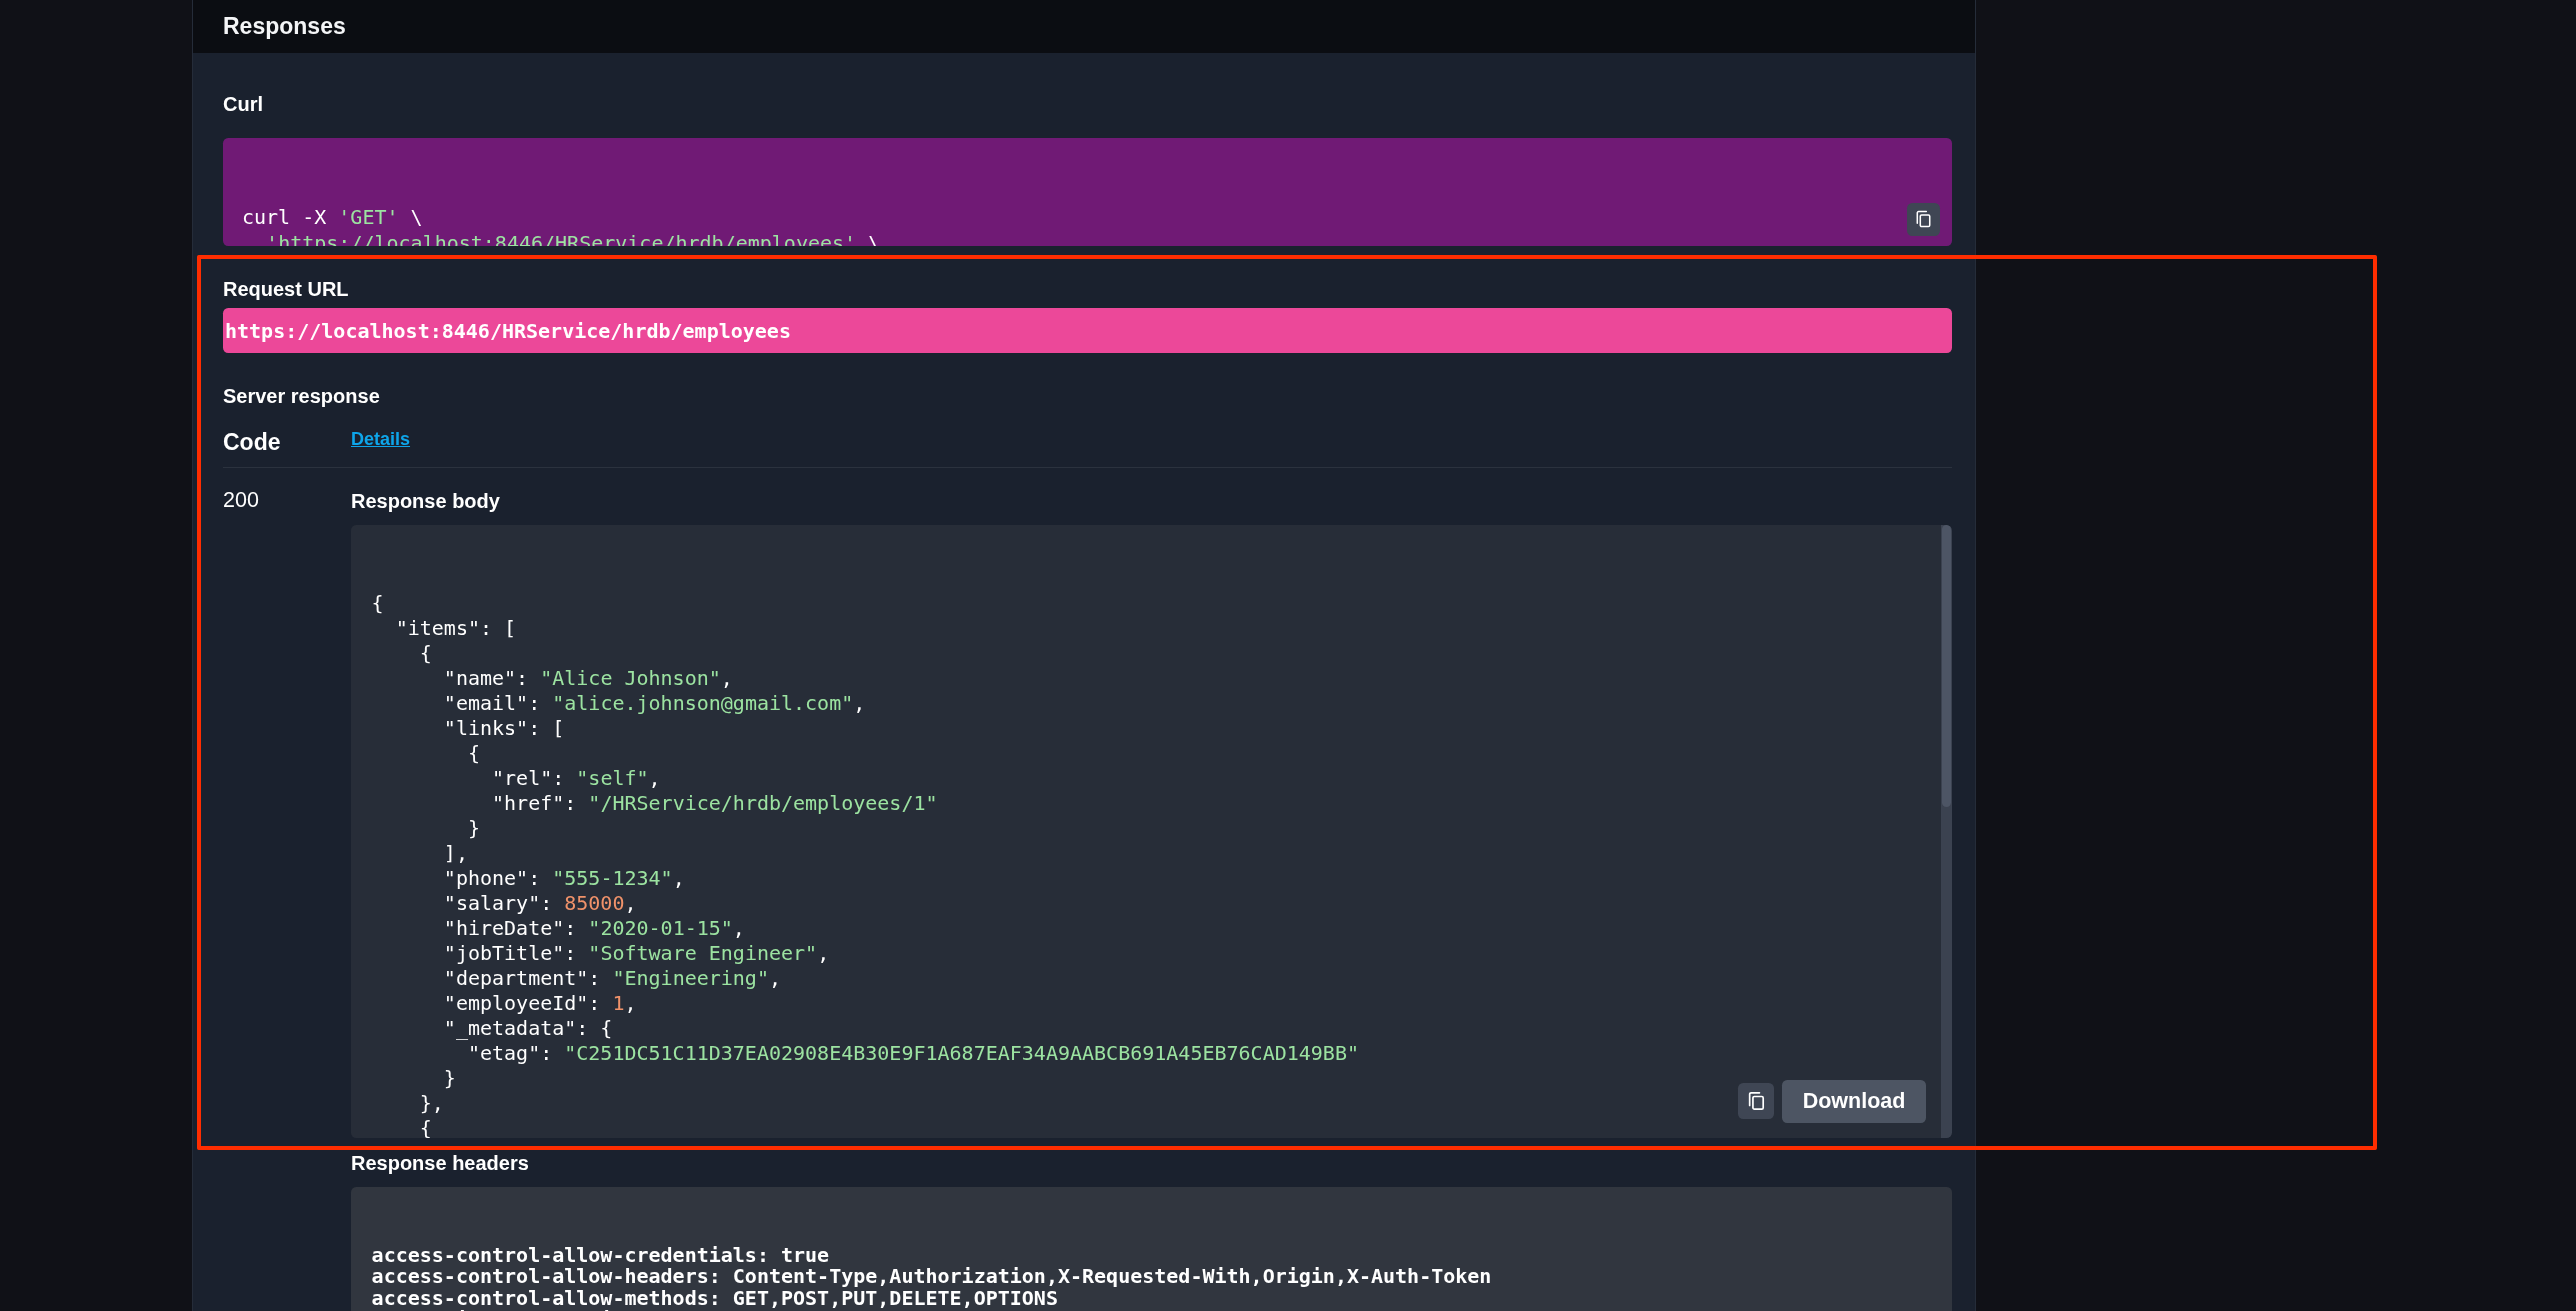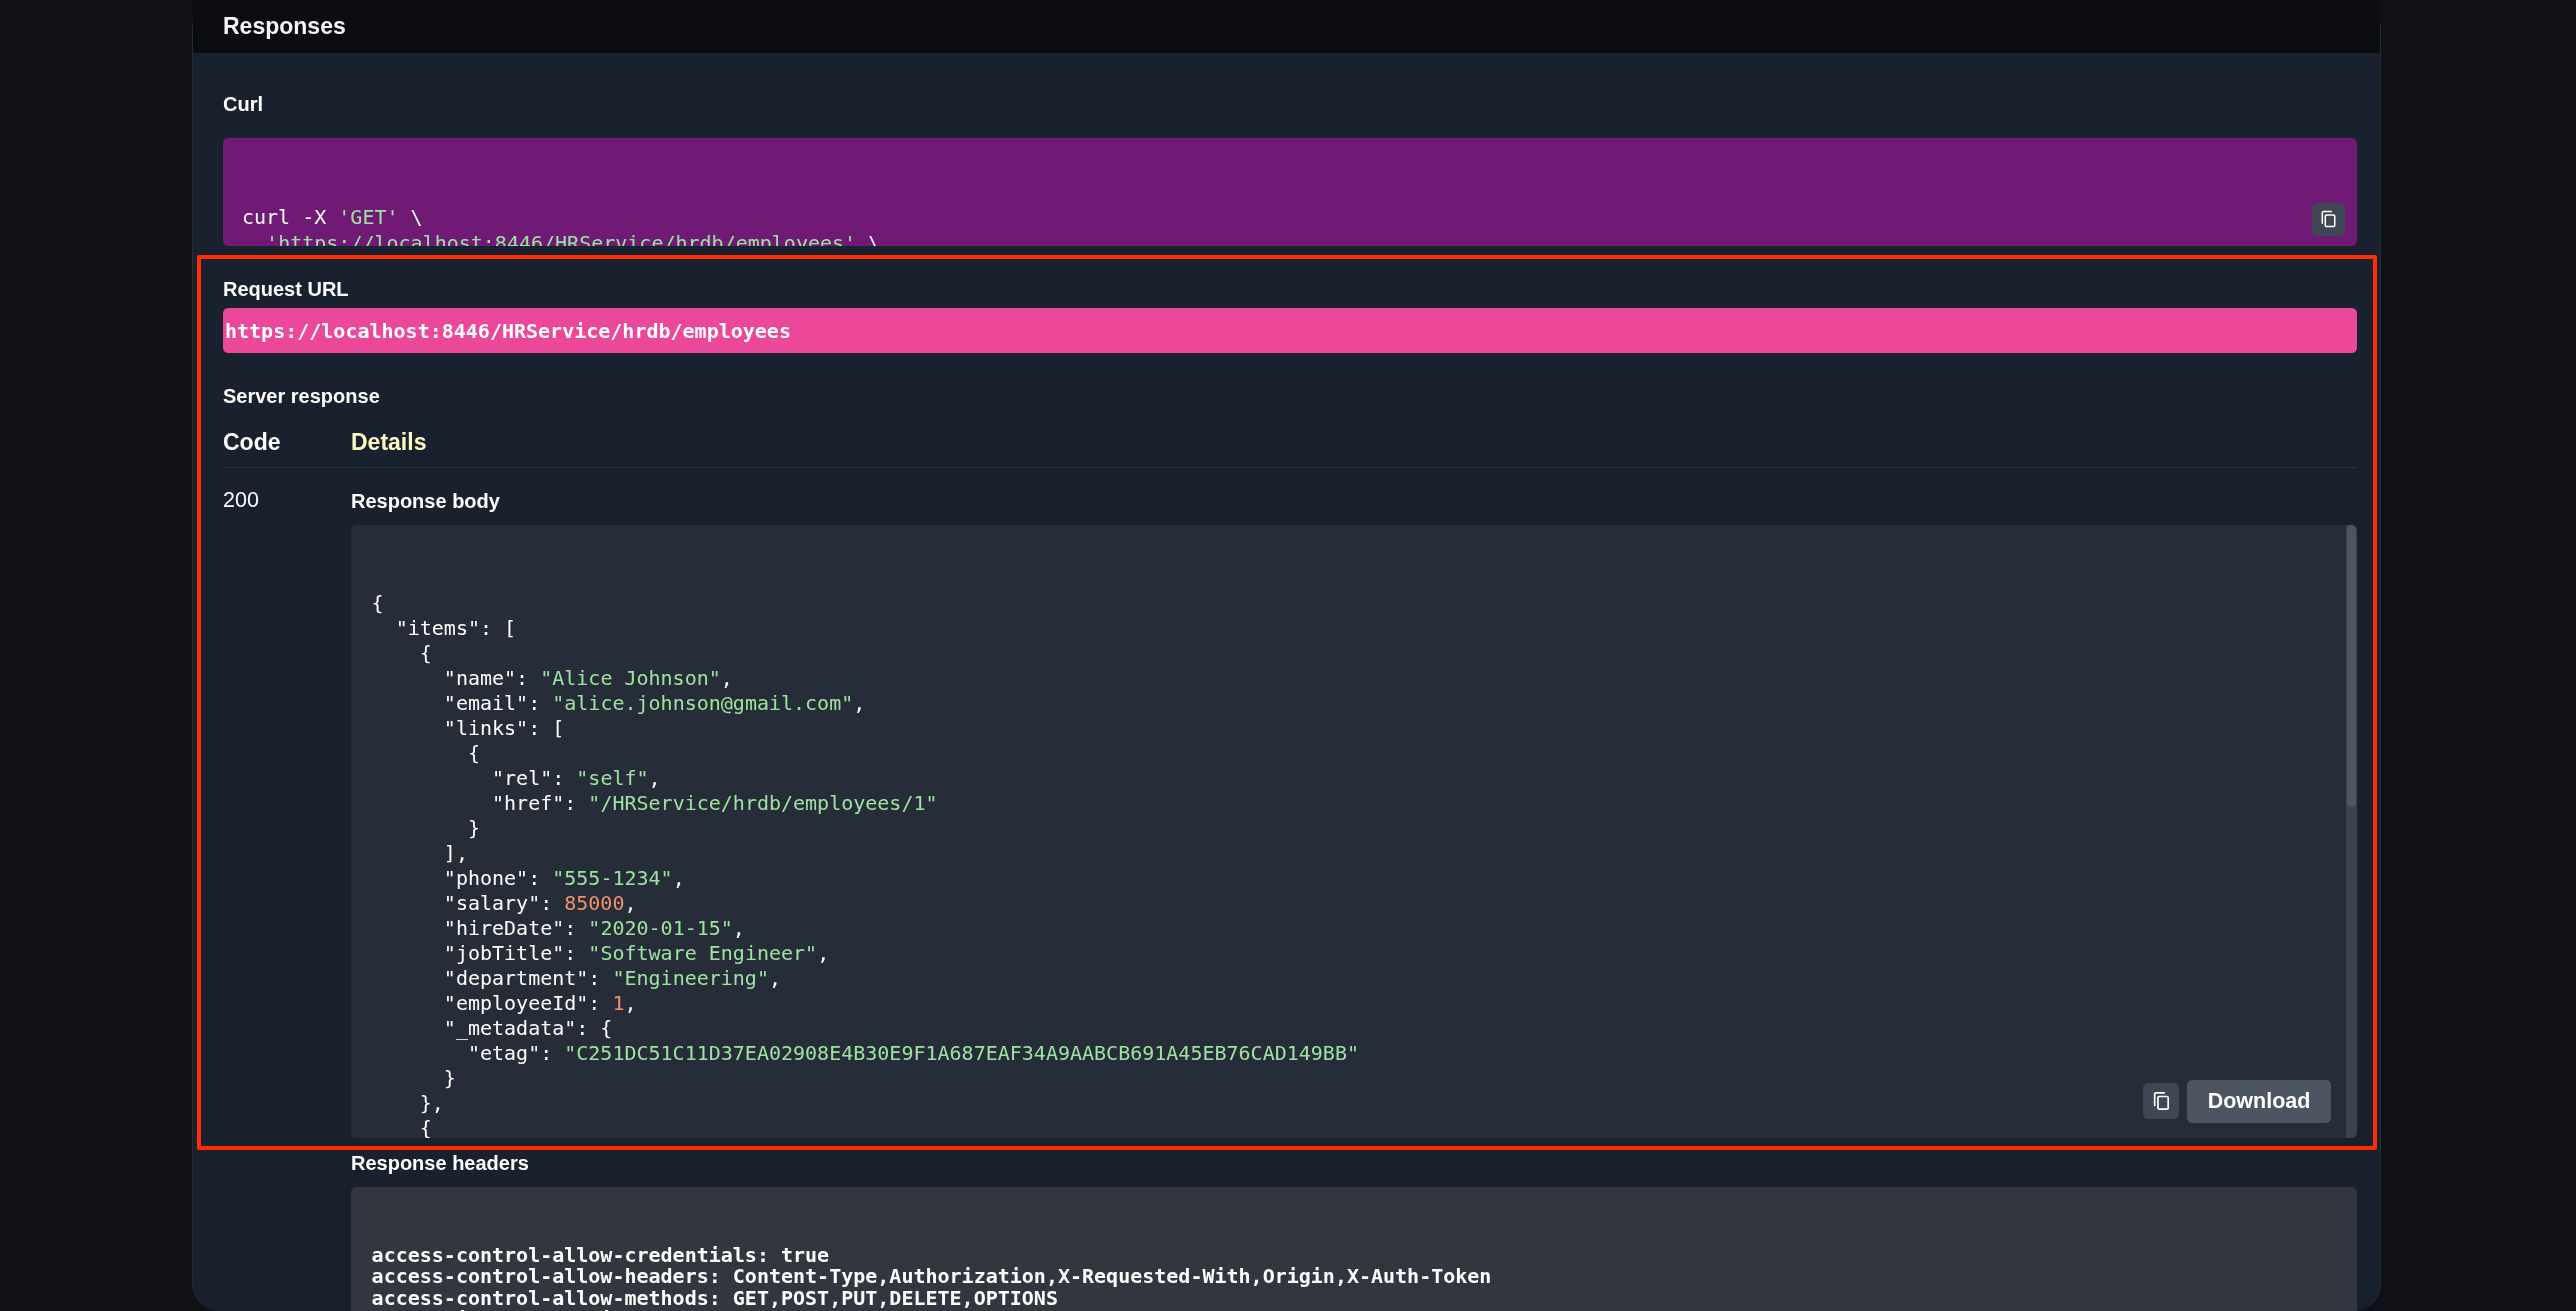--- a/index.html
+++ b/index.html
@@ -3,24 +3,23 @@
 <meta charset="utf-8">
 <style>
   html,body{margin:0;padding:0;}
   body{
     width:2576px;height:1311px;overflow:hidden;position:relative;
     background:#101117;
     font-family:"Liberation Sans", sans-serif;
     -webkit-font-smoothing:antialiased;
   }
   .panel{
-    position:absolute;left:192px;top:0;width:2189px;height:1311px;
+    position:absolute;left:192px;top:0;width:1784px;height:1311px;
     background:#1a212e;border-left:0.9px solid #252c39;border-right:0.9px solid #252c39;
     box-sizing:border-box;
-    border-radius:28px;
   }
   .section-band{
     height:53px;background:#0b0d12;display:flex;align-items:center;
     padding-left:30px;
   }
   .section-band .title{color:#f4f5f7;font-size:23px;font-weight:bold;}
   .content{padding:40px 23px 0 30px;}
   .lbl{color:#ffffff;font-size:20px;font-weight:bold;line-height:23px;}
   .codebox{
     font-family:"DejaVu Sans Mono", monospace;
@@ -33,21 +32,21 @@
   }
   .url-box{
     margin-top:6.9px;height:45px;background:#ec4899;border-radius:5.2px;
     display:flex;align-items:center;padding:0 2px;
     font-family:"DejaVu Sans Mono", monospace;font-size:20px;font-weight:bold;color:#fff;
   }
   .mt28{margin-top:32px;}
   .resp-table{margin-top:20.6px;}
   .thead{display:flex;align-items:flex-start;height:38px;border-bottom:0.9px solid rgba(255,255,255,0.08);}
   .th-code{width:128px;color:#fff;font-size:23px;font-weight:bold;}
-  .th-details{color:#fef9c3;font-size:23px;font-weight:bold;}
+  .th-details{color:#0ea5e9;font-size:18px;font-weight:bold;text-decoration:underline;}
   .tbody-row{display:flex;padding-top:20.6px;}
   .td-code{width:128px;color:#fff;font-size:21.5px;}
   .td-details{flex:1;min-width:0;}
   .body-box{
     margin-top:12px;height:613px;background:#272d38;
     padding:16.3px 20.6px;font-size:20px;line-height:25px;
   }
   .headers-box{
     margin-top:12px;height:181px;background:#31363f;
     padding:14.6px 20.6px;font-size:20px;line-height:21.5px;font-weight:bold;

